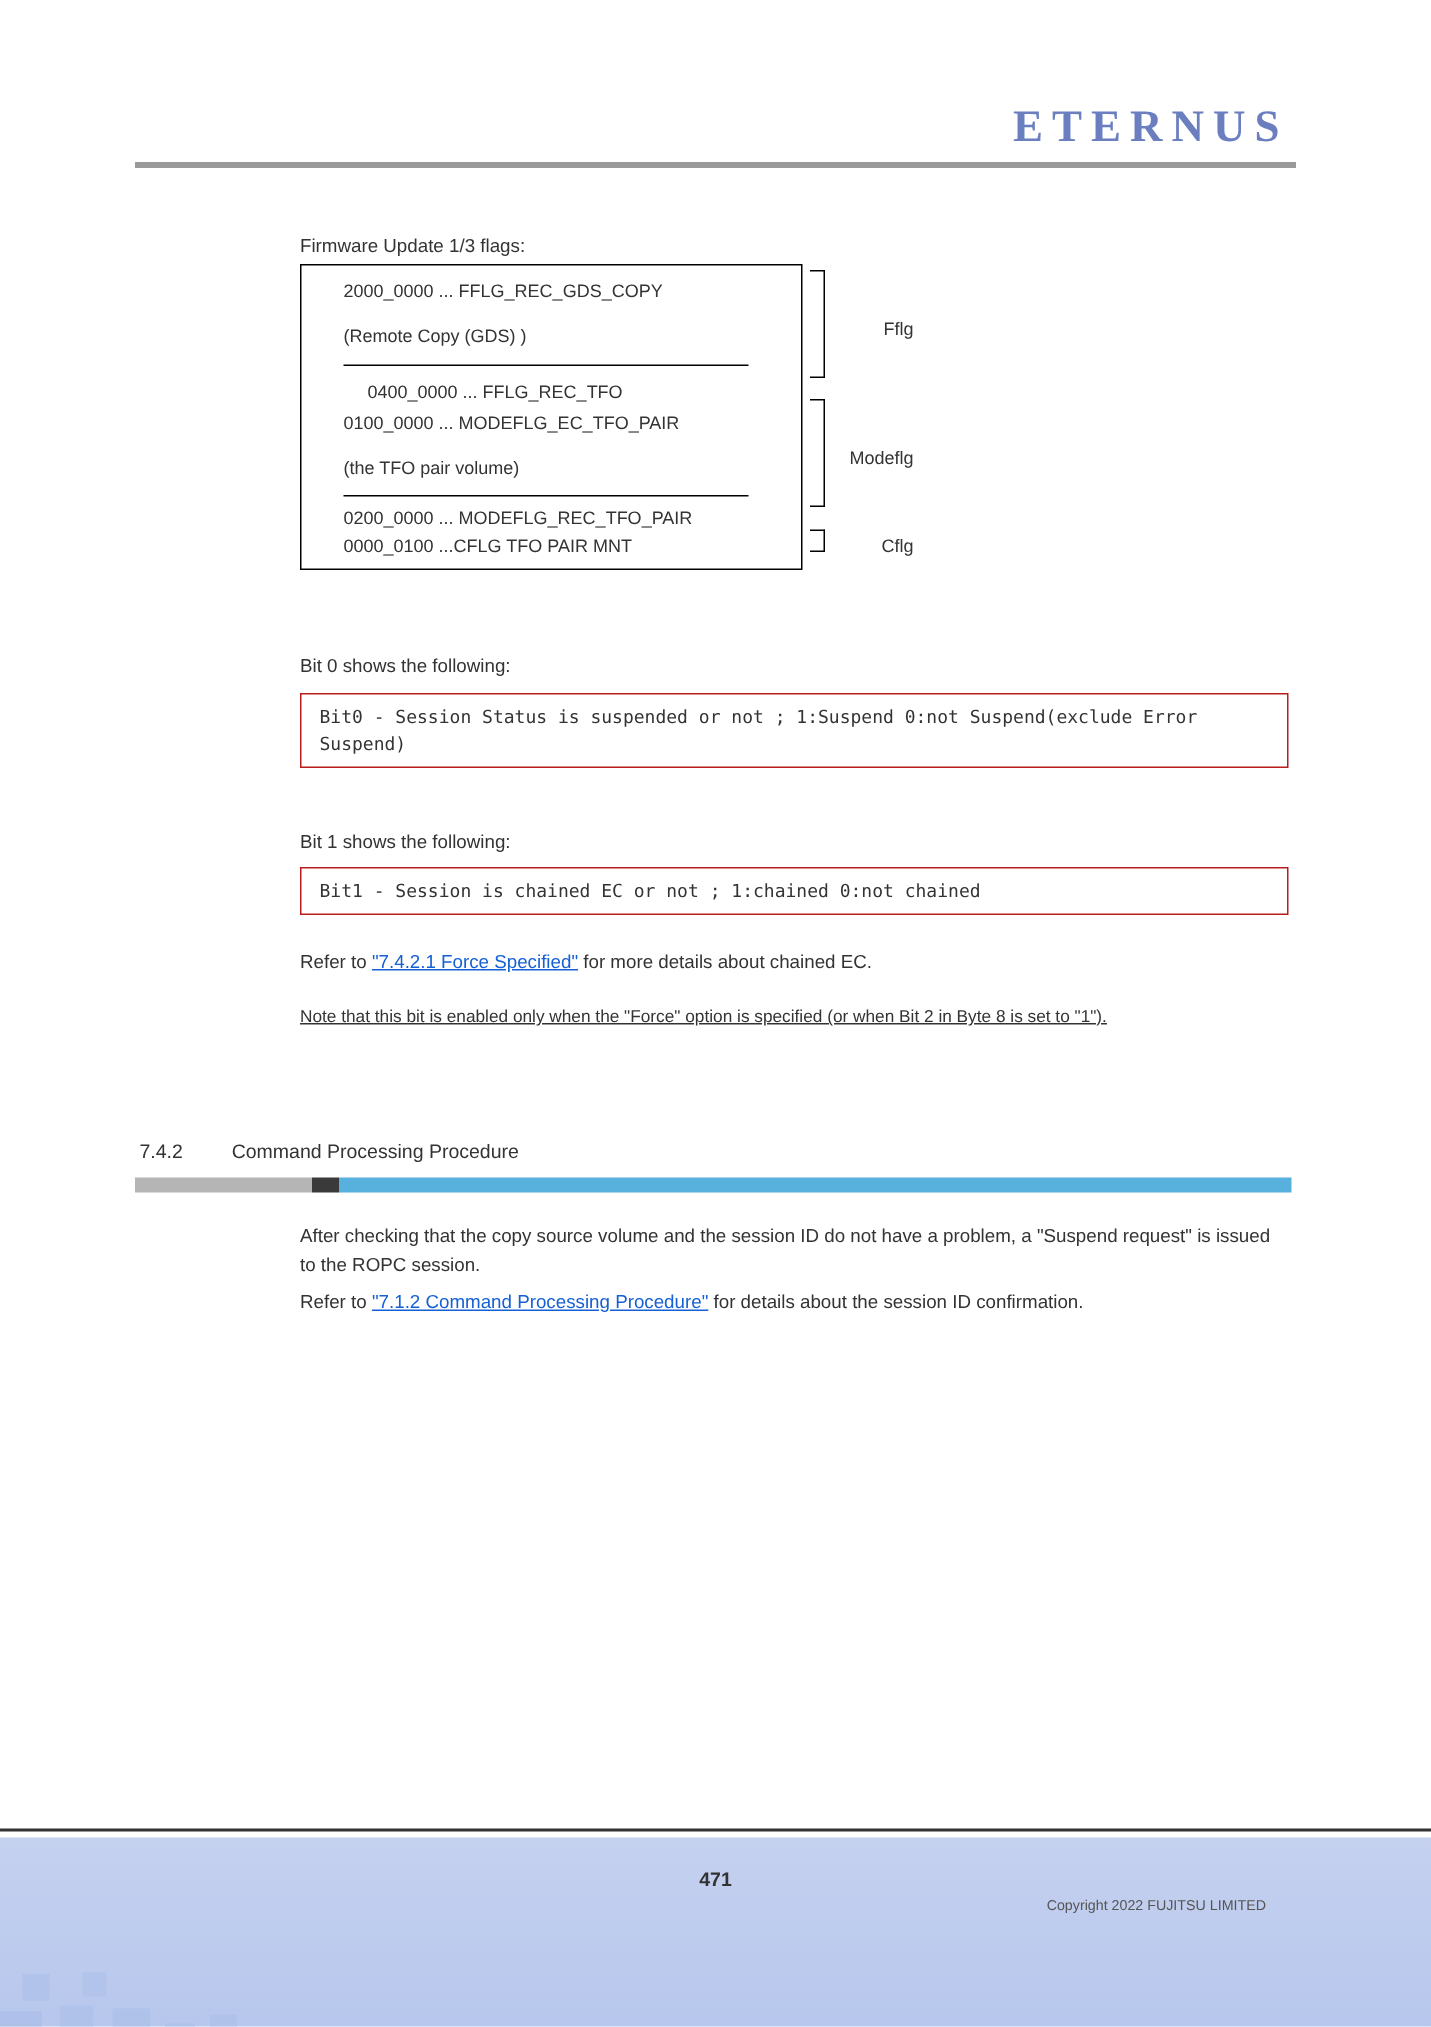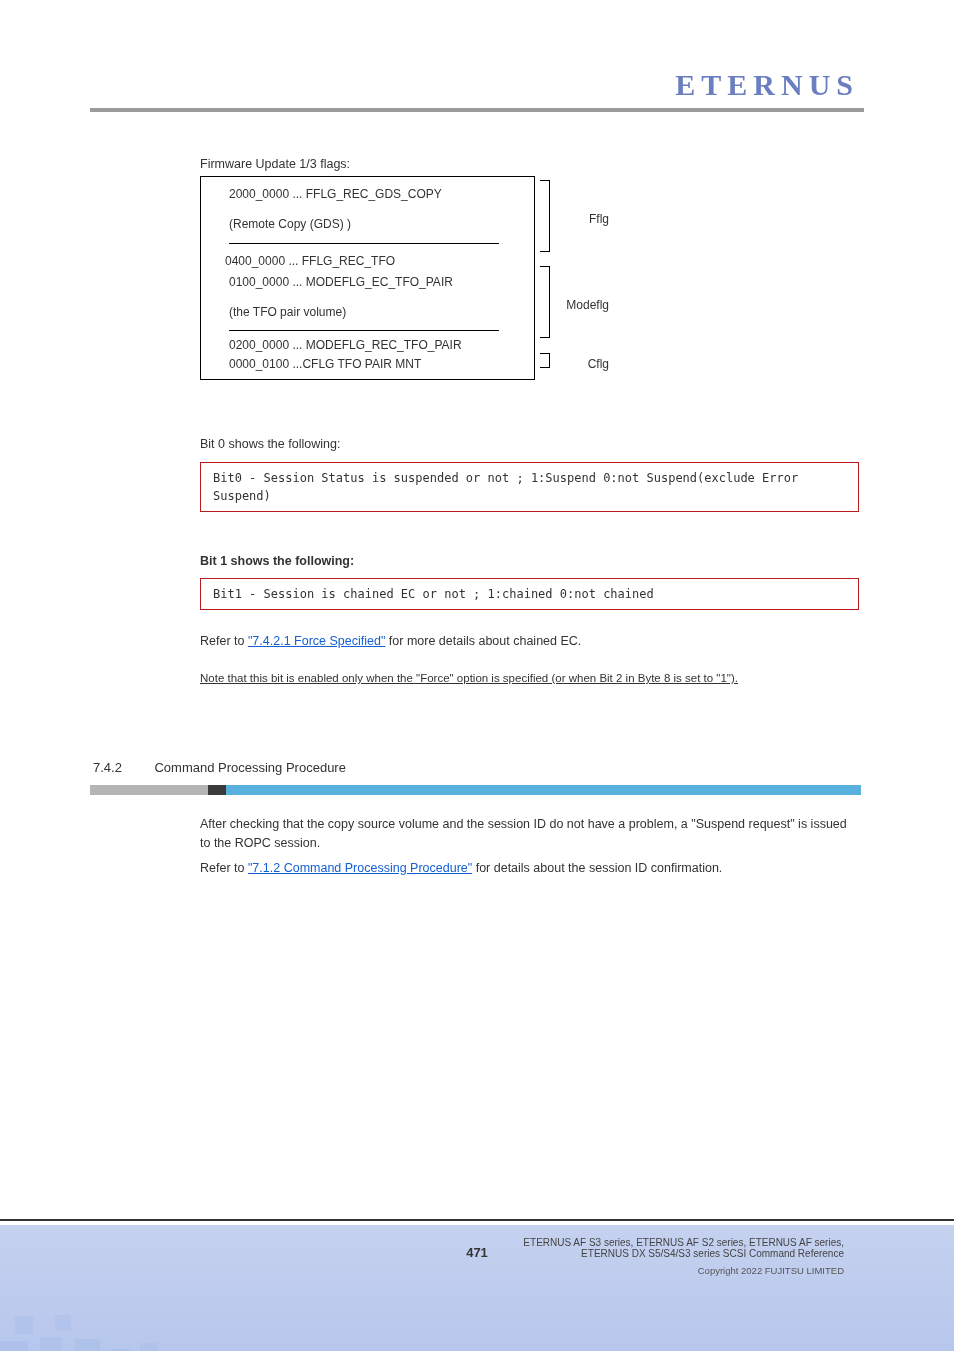--- a/index.html
+++ b/index.html
@@ -235,41 +235,41 @@
 </div>
 <div class="header-rule"></div>
 
 <div class="content">
   <div class="flags-title">Firmware Update 1/3 flags:</div>
 
   <div class="flags-box">
     <div class="flag-entry" style="top:8px; left:28px;">2000_0000 ... FFLG_REC_GDS_COPY</div>
     <div class="flag-entry" style="top:38px; left:28px;">(Remote Copy (GDS) )</div>
     <div class="flag-line" style="top:66px; left:28px; width:270px;"></div>
-    <div class="flag-entry" style="top:75px; left:24px;">0400_0000 ... FFLG_REC_TFO</div>
+    <div class="flag-entry" style="top:75px; left:44px;">0400_0000 ... FFLG_REC_TFO</div>
     <div class="flag-entry" style="top:96px; left:28px;">0100_0000 ... MODEFLG_EC_TFO_PAIR</div>
     <div class="flag-entry" style="top:126px; left:28px;">(the TFO pair volume)</div>
     <div class="flag-line" style="top:153px; left:28px; width:270px;"></div>
     <div class="flag-entry" style="top:159px; left:28px;">0200_0000 ... MODEFLG_REC_TFO_PAIR</div>
     <div class="flag-entry" style="top:178px; left:28px;">0000_0100 ...CFLG TFO PAIR MNT</div>
 
     <div class="brace-fflg"></div>
     <div class="brace-fflg-label">Fflg</div>
 
     <div class="brace-modeflg"></div>
     <div class="brace-modeflg-label">Modeflg</div>
 
     <div class="brace-cflg"></div>
     <div class="brace-cflg-label">Cflg</div>
   </div>
 
   <div class="block-label" style="margin-top:55px;">Bit 0 shows the following:</div>
   <div class="code-box">Bit0 - Session Status is suspended or not ; 1:Suspend 0:not Suspend(exclude Error Suspend)</div>
 
-  <div class="block-label" style="font-weight:bold;">Bit 1 shows the following:</div>
+  <div class="block-label" style="">Bit 1 shows the following:</div>
   <div class="code-box">Bit1 - Session is chained EC or not      ; 1:chained 0:not chained</div>
 
   <div class="explain-para">
     <span>Refer to </span><a class="link">"7.4.2.1 Force Specified"</a><span> for more details about chained EC.</span>
   </div>
   <div class="note">Note that this bit is enabled only when the "Force" option is specified (or when Bit 2 in Byte 8 is set to "1").</div>
 </div>
 
 <div class="section-title">
   <span>7.4.2</span>
@@ -297,19 +297,15 @@
       <div class="pat-sq" style="left:0; bottom:0; width:28px; height:28px; opacity:0.6;"></div>
       <div class="pat-sq" style="left:40px; bottom:10px; width:22px; height:22px; opacity:0.5;"></div>
       <div class="pat-sq" style="left:75px; bottom:5px; width:25px; height:25px; opacity:0.55;"></div>
       <div class="pat-sq" style="left:110px; bottom:0; width:20px; height:20px; opacity:0.5;"></div>
       <div class="pat-sq" style="left:140px; bottom:8px; width:18px; height:18px; opacity:0.45;"></div>
       <div class="pat-sq" style="left:170px; bottom:3px; width:15px; height:15px; opacity:0.4;"></div>
       <div class="pat-sq" style="left:15px; bottom:35px; width:18px; height:18px; opacity:0.45;"></div>
       <div class="pat-sq" style="left:55px; bottom:38px; width:16px; height:16px; opacity:0.4;"></div>
     </div>
     <div class="footer-page">471</div>
-    <div class="footer-product">
-      <div>ETERNUS AF S3 series, ETERNUS AF S2 series, ETERNUS AF series,</div>
-      <div>ETERNUS DX S5/S4/S3 series SCSI Command Reference</div>
-    </div>
     <div class="footer-copy">Copyright 2022 FUJITSU LIMITED</div>
   </div>
 </div>
 
 </body></html>

